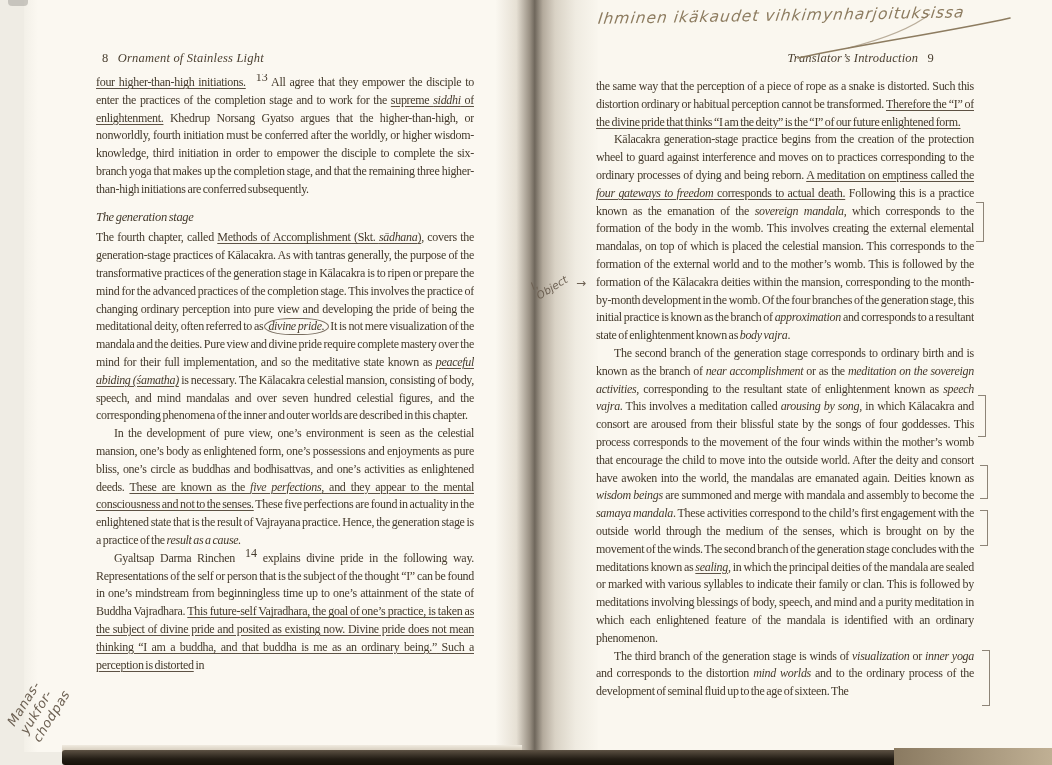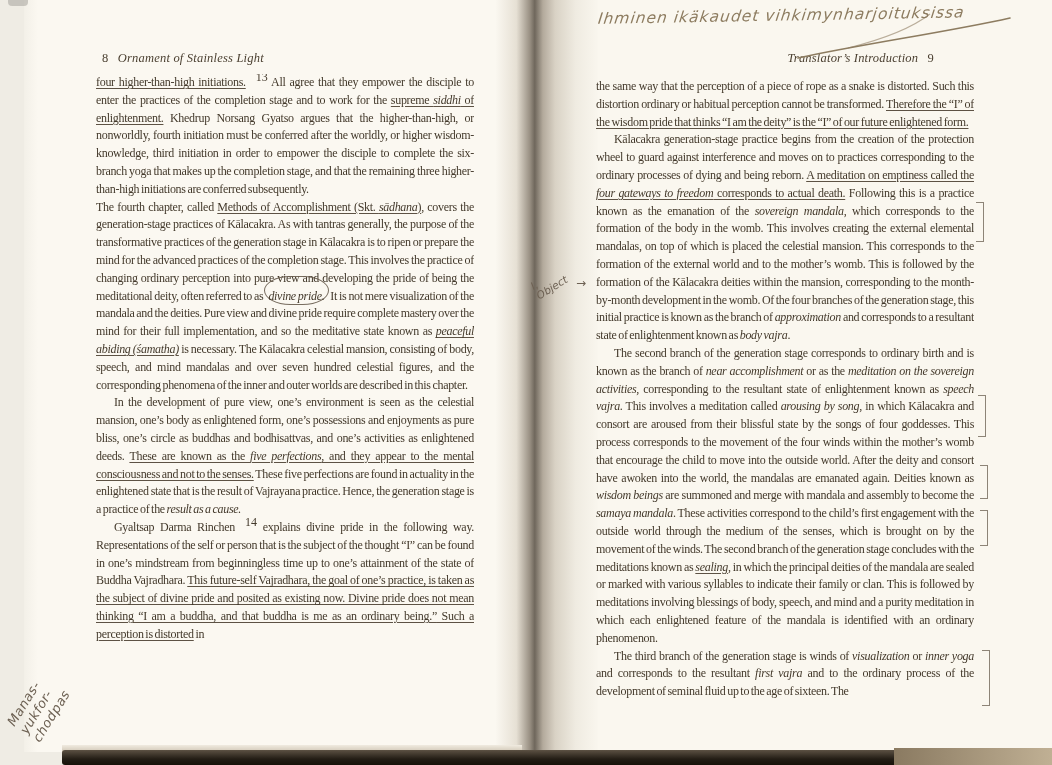--- a/index.html
+++ b/index.html
@@ -33,21 +33,21 @@
   #left-body{left:96px;top:74px;height:686px;}
   #right-body{left:596px;top:78px;height:680px;}
   .para{margin:0;}
   .para.indent{text-indent:18px;}
   .section-heading{font-style:italic;font-size:12.5px;margin:10px 0 3px;color:#43392b;}
   .seg-i{font-style:italic;}
   .seg-u{text-decoration:underline;text-decoration-color:#5d5244;
          text-underline-offset:2px;text-decoration-thickness:1px;}
   sup{font-size:12px;line-height:0;vertical-align:super;letter-spacing:0;margin-left:10px;}
   .seg-circ{font-style:italic;border:1.3px solid rgba(104,92,78,.9);
-    border-radius:50%/62%;padding:12px 4px 1px 3px;margin:0 -1px;}
+    border-radius:50%/62%;padding:0 4px 1px 3px;margin:0 -1px;}
   
   .handwriting{font-family:"DejaVu Sans",sans-serif;font-style:italic;color:#8d7c60;}
   #hand-title{position:absolute;left:598px;top:6px;width:430px;font-size:15.5px;
     letter-spacing:1px;transform:rotate(-1deg) skewX(-8deg);white-space:nowrap;}
   #left-margin-note{position:absolute;left:2px;top:672px;width:90px;font-size:13px;
     line-height:15px;color:#6d6153;transform:rotate(-58deg);letter-spacing:.5px;}
   #right-margin-note{position:absolute;left:532px;top:272px;font-size:10.5px;line-height:11px;
     color:#6d6153;transform:rotate(-32deg);}
   #margin-arrow{position:absolute;left:576px;top:276px;font-size:12px;color:#6d6153;
     font-family:"DejaVu Sans",sans-serif;}
@@ -94,27 +94,28 @@
   <div id="margin-arrow">→</div>
 
   <div class="bracket" style="left:976px;top:202px;height:38px;"></div>
   <div class="bracket" style="left:978px;top:395px;height:40px;"></div>
   <div class="bracket" style="left:980px;top:465px;height:32px;"></div>
   <div class="bracket" style="left:980px;top:510px;height:34px;"></div>
   <div class="bracket" style="left:982px;top:650px;height:54px;"></div>
 
   <div class="body-col" id="left-body">
       <p class="para"><span class="seg-u">four higher-than-high initiations.</span><sup>13</sup><span> All agree that they empower the disciple to enter the practices of the completion stage and to work for the </span><span class="seg-u">supreme </span><span class="seg-i seg-u">siddhi</span><span class="seg-u"> of enlightenment.</span><span> Khedrup Norsang Gyatso argues that the higher-than-high, or nonworldly, fourth initiation must be conferred after the worldly, or higher wisdom-knowledge, third initiation in order to empower the disciple to complete the six-branch yoga that makes up the completion stage, and that the remaining three higher-than-high initiations are conferred subsequently.</span></p>
+      <div class="section-heading">The generation stage</div>
       <p class="para"><span>The fourth chapter, called </span><span class="seg-u">Methods of Accomplishment (Skt. </span><span class="seg-i seg-u">sādhana</span><span class="seg-u">)</span><span>, covers the generation-stage practices of Kālacakra. As with tantras generally, the purpose of the transformative practices of the generation stage in Kālacakra is to ripen or prepare the mind for the advanced practices of the completion stage. This involves the practice of changing ordinary perception into pure view and developing the pride of being the meditational deity, often referred to as </span><span class="seg-circ">divine pride.</span><span> It is not mere visualization of the mandala and the deities. Pure view and divine pride require complete mastery over the mind for their full implementation, and so the meditative state known as </span><span class="seg-i seg-u">peaceful abiding (śamatha)</span><span> is necessary. The Kālacakra celestial mansion, consisting of body, speech, and mind mandalas and over seven hundred celestial figures, and the corresponding phenomena of the inner and outer worlds are described in this chapter.</span></p>
       <p class="para indent"><span>In the development of pure view, one’s environment is seen as the celestial mansion, one’s body as enlightened form, one’s possessions and enjoyments as pure bliss, one’s circle as buddhas and bodhisattvas, and one’s activities as enlightened deeds. </span><span class="seg-u">These are known as the </span><span class="seg-i seg-u">five perfections</span><span class="seg-u">, and they appear to the mental consciousness and not to the senses.</span><span> These five perfections are found in actuality in the enlightened state that is the result of Vajrayana practice. Hence, the generation stage is a practice of the </span><span class="seg-i">result as a cause.</span></p>
       <p class="para indent"><span>Gyaltsap Darma Rinchen</span><sup>14</sup><span> explains divine pride in the following way. Representations of the self or person that is the subject of the thought “I” can be found in one’s mindstream from beginningless time up to one’s attainment of the state of Buddha Vajradhara. </span><span class="seg-u">This future-self Vajradhara, the goal of one’s practice, is taken as the subject of divine pride and posited as existing now. Divine pride does not mean thinking “I am a buddha, and that buddha is me as an ordinary being.”</span><span class="seg-u"> Such a perception is distorted</span><span> in</span></p>
     </div>
   <div class="body-col" id="right-body">
-      <p class="para"><span>the same way that the perception of a piece of rope as a snake is distorted. Such this distortion ordinary or habitual perception cannot be transformed. </span><span class="seg-u">Therefore the “I” of the wisdom pride that thinks “I am the deity” is the “I” of our future enlightened form.</span></p>
+      <p class="para"><span>the same way that the perception of a piece of rope as a snake is distorted. Such this distortion ordinary or habitual perception cannot be transformed. </span><span class="seg-u">Therefore the “I” of the divine pride that thinks “I am the deity” is the “I” of our future enlightened form.</span></p>
       <p class="para indent"><span>Kālacakra generation-stage practice begins from the creation of the protection wheel to guard against interference and moves on to practices corresponding to the ordinary processes of dying and being reborn. </span><span class="seg-u">A meditation on emptiness called the </span><span class="seg-i seg-u">four gateways to freedom</span><span class="seg-u"> corresponds to actual death.</span><span> Following this is a practice known as the emanation of the </span><span class="seg-i">sovereign mandala</span><span>, which corresponds to the formation of the body in the womb. This involves creating the external elemental mandalas, on top of which is placed the celestial mansion. This corresponds to the formation of the external world and to the mother’s womb. This is followed by the formation of the Kālacakra deities within the mansion, corresponding to the month-by-month development in the womb. Of the four branches of the generation stage, this initial practice is known as the branch of </span><span class="seg-i">approximation</span><span> and corresponds to a resultant state of enlightenment known as </span><span class="seg-i">body vajra</span><span>.</span></p>
       <p class="para indent"><span>The second branch of the generation stage corresponds to ordinary birth and is known as the branch of </span><span class="seg-i">near accomplishment</span><span> or as the </span><span class="seg-i">meditation on the sovereign activities</span><span>, corresponding to the resultant state of enlightenment known as </span><span class="seg-i">speech vajra</span><span>. This involves a meditation called </span><span class="seg-i">arousing by song</span><span>, in which Kālacakra and consort are aroused from their blissful state by the songs of four goddesses. This process corresponds to the movement of the four winds within the mother’s womb that encourage the child to move into the outside world. After the deity and consort have awoken into the world, the mandalas are emanated again. Deities known as </span><span class="seg-i">wisdom beings</span><span> are summoned and merge with mandala and assembly to become the </span><span class="seg-i">samaya mandala</span><span>. These activities correspond to the child’s first engagement with the outside world through the medium of the senses, which is brought on by the movement of the winds. The second branch of the generation stage concludes with the meditations known as </span><span class="seg-i seg-u">sealing</span><span>, in which the principal deities of the mandala are sealed or marked with various syllables to indicate their family or clan. This is followed by meditations involving blessings of body, speech, and mind and a purity meditation in which each enlightened feature of the mandala is identified with an ordinary phenomenon.</span></p>
-      <p class="para indent"><span>The third branch of the generation stage is winds of </span><span class="seg-i">visualization</span><span> or </span><span class="seg-i">inner yoga</span><span> and corresponds to the resultant </span><span class="seg-i">first vajra</span><span> and to the ordinary process of the development of seminal fluid up to the age of sixteen. The</span></p>
+      <p class="para indent"><span>The third branch of the generation stage is winds of </span><span class="seg-i">visualization</span><span> or </span><span class="seg-i">inner yoga</span><span> and corresponds to the distortion </span><span class="seg-i">mind worlds</span><span> and to the ordinary process of the development of seminal fluid up to the age of sixteen. The</span></p>
     </div>
 
   <div id="left-bottom-edge"></div>
   <div id="bottom-band"></div>
   <div id="bottom-right-corner"></div>
 </div>
 
 </body></html>

